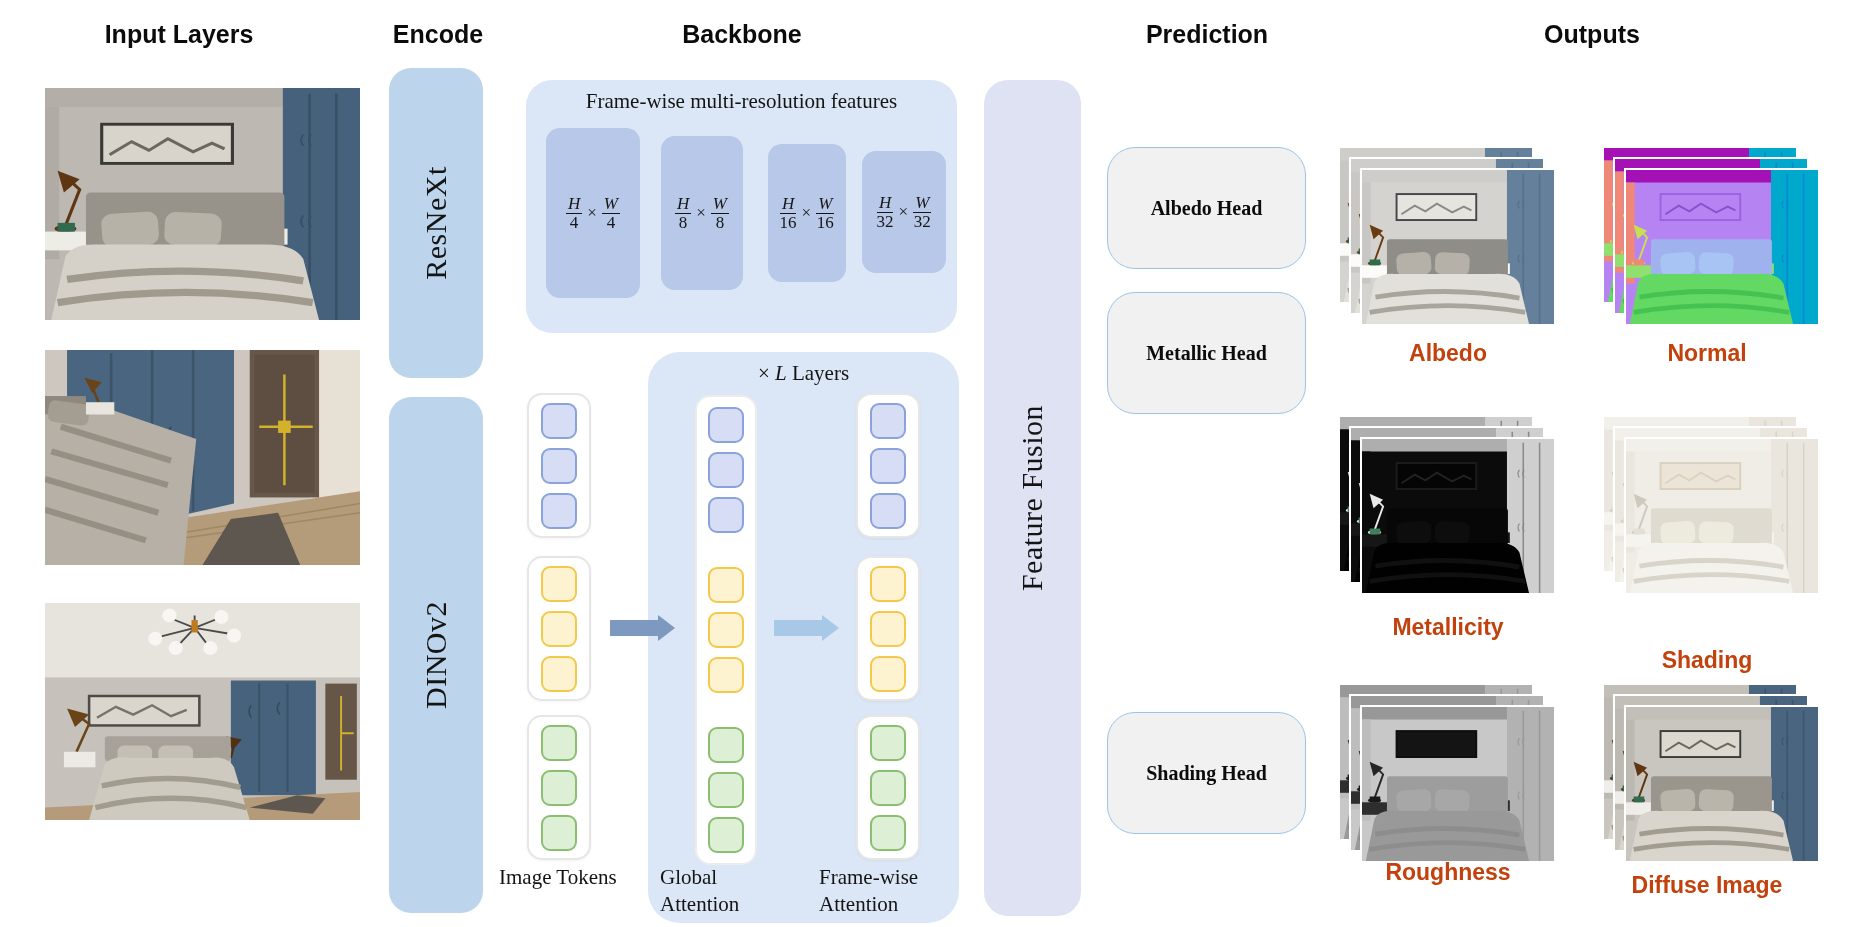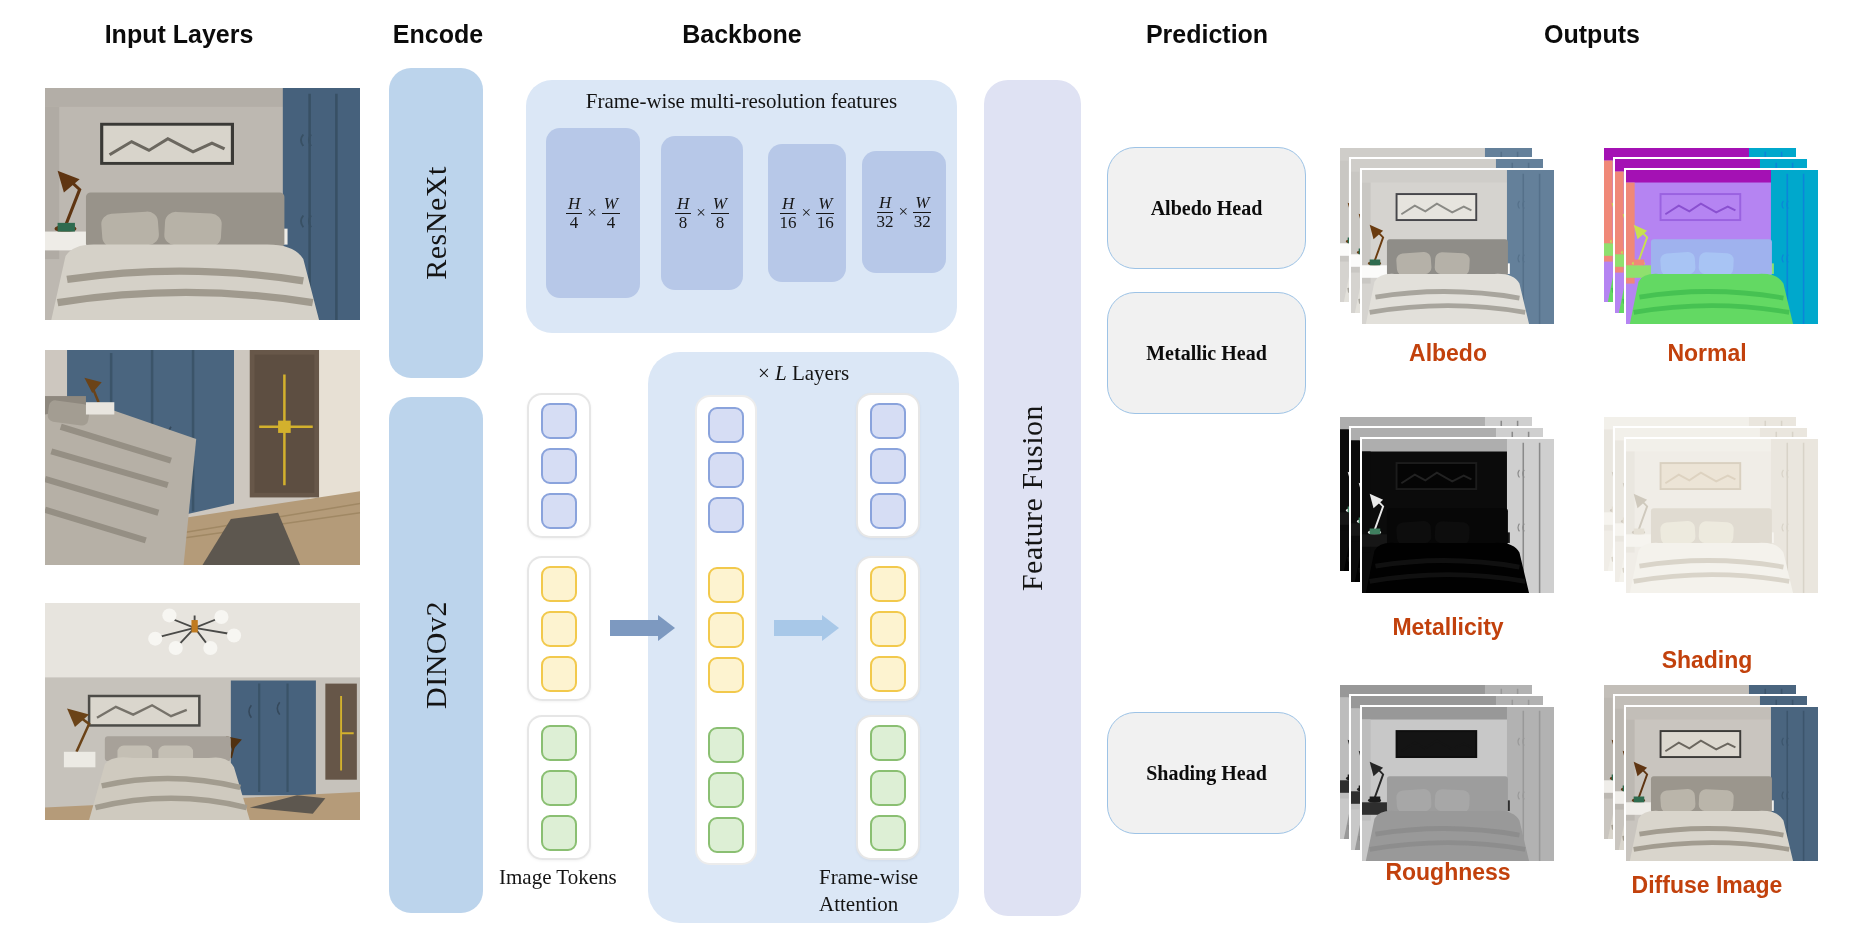--- a/index.html
+++ b/index.html
@@ -320,20 +320,21 @@
       <span class="tok y"></span>
       <span class="tok y"></span>
   </div>
   <div class="tok-group" style="left:856px;top:715px">
     <span class="tok g"></span>
       <span class="tok g"></span>
       <span class="tok g"></span>
   </div>
 
   <div class="col-label" style="left:499px;width:120px">Image Tokens</div>
+  <div class="col-label" style="left:660px;width:130px">Global Attention</div>
   <div class="col-label" style="left:819px;width:140px">Frame-wise Attention</div>
 
   <div id="fusion-bar">
     <span class="vtext">Feature Fusion</span>
   </div>
 
   <div class="head" style="top:147px">Albedo Head</div>
   <div class="head" style="top:292px">Metallic Head</div>
   <div class="head" style="top:712px">Shading Head</div>
 

